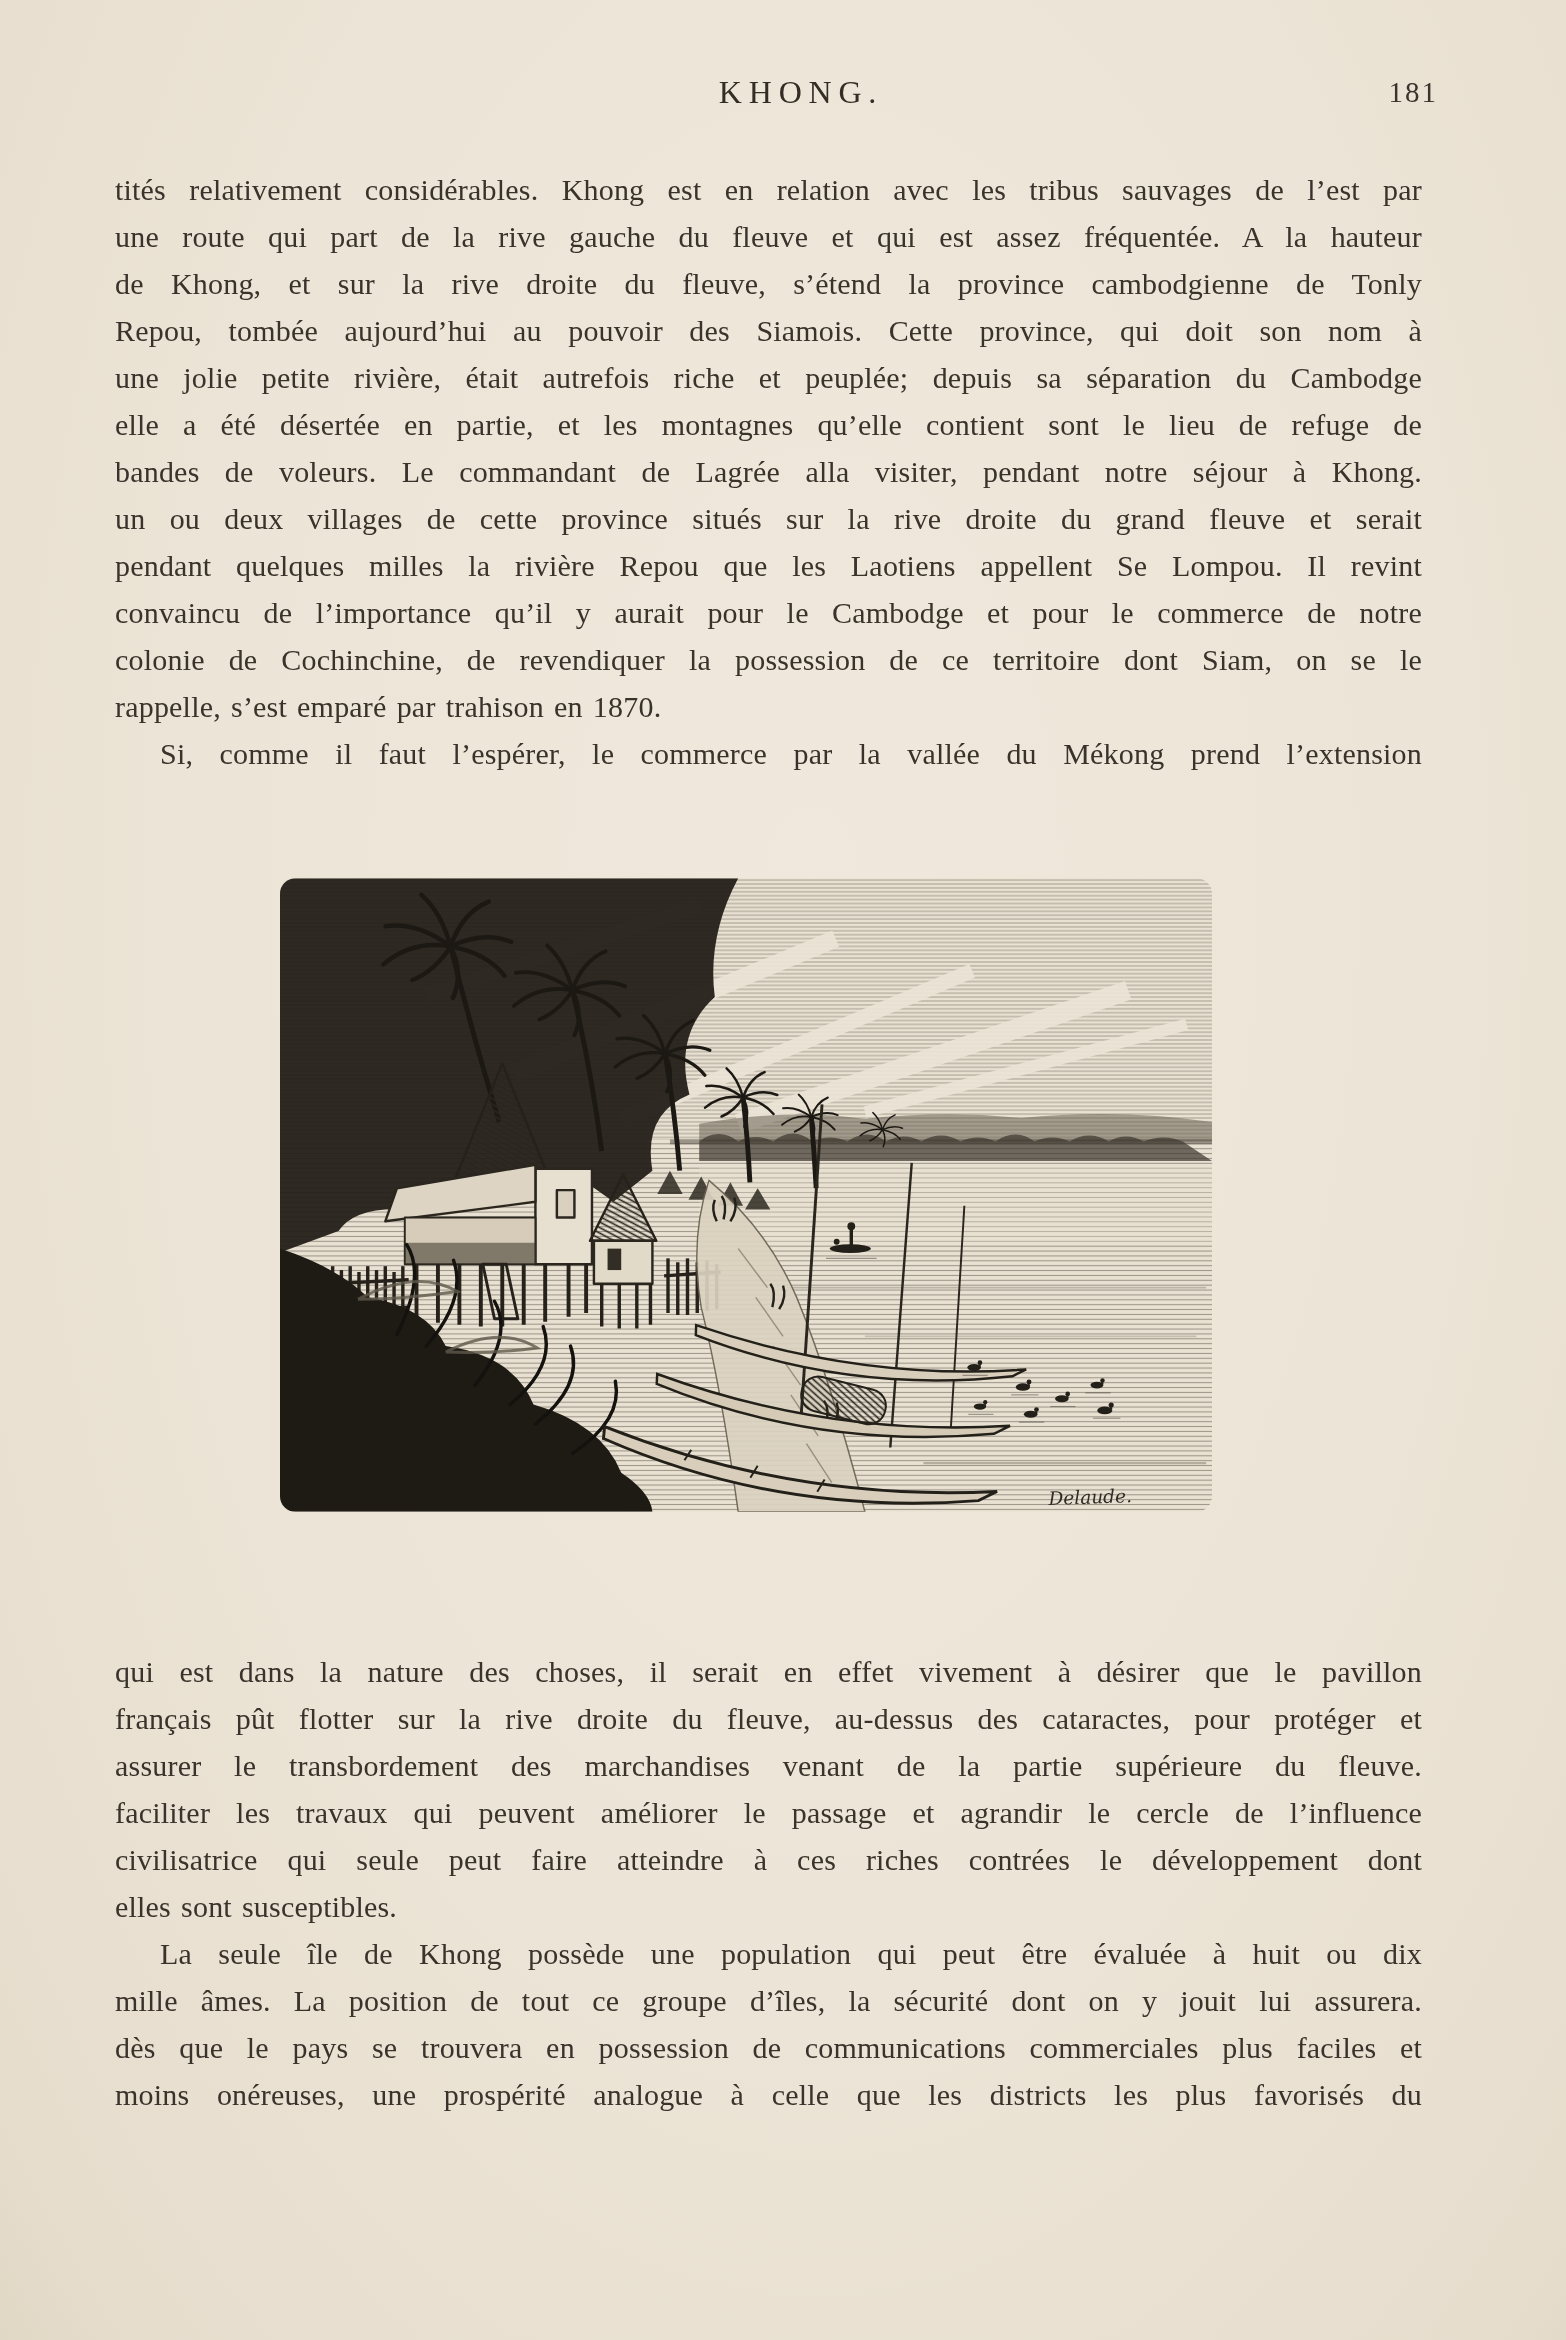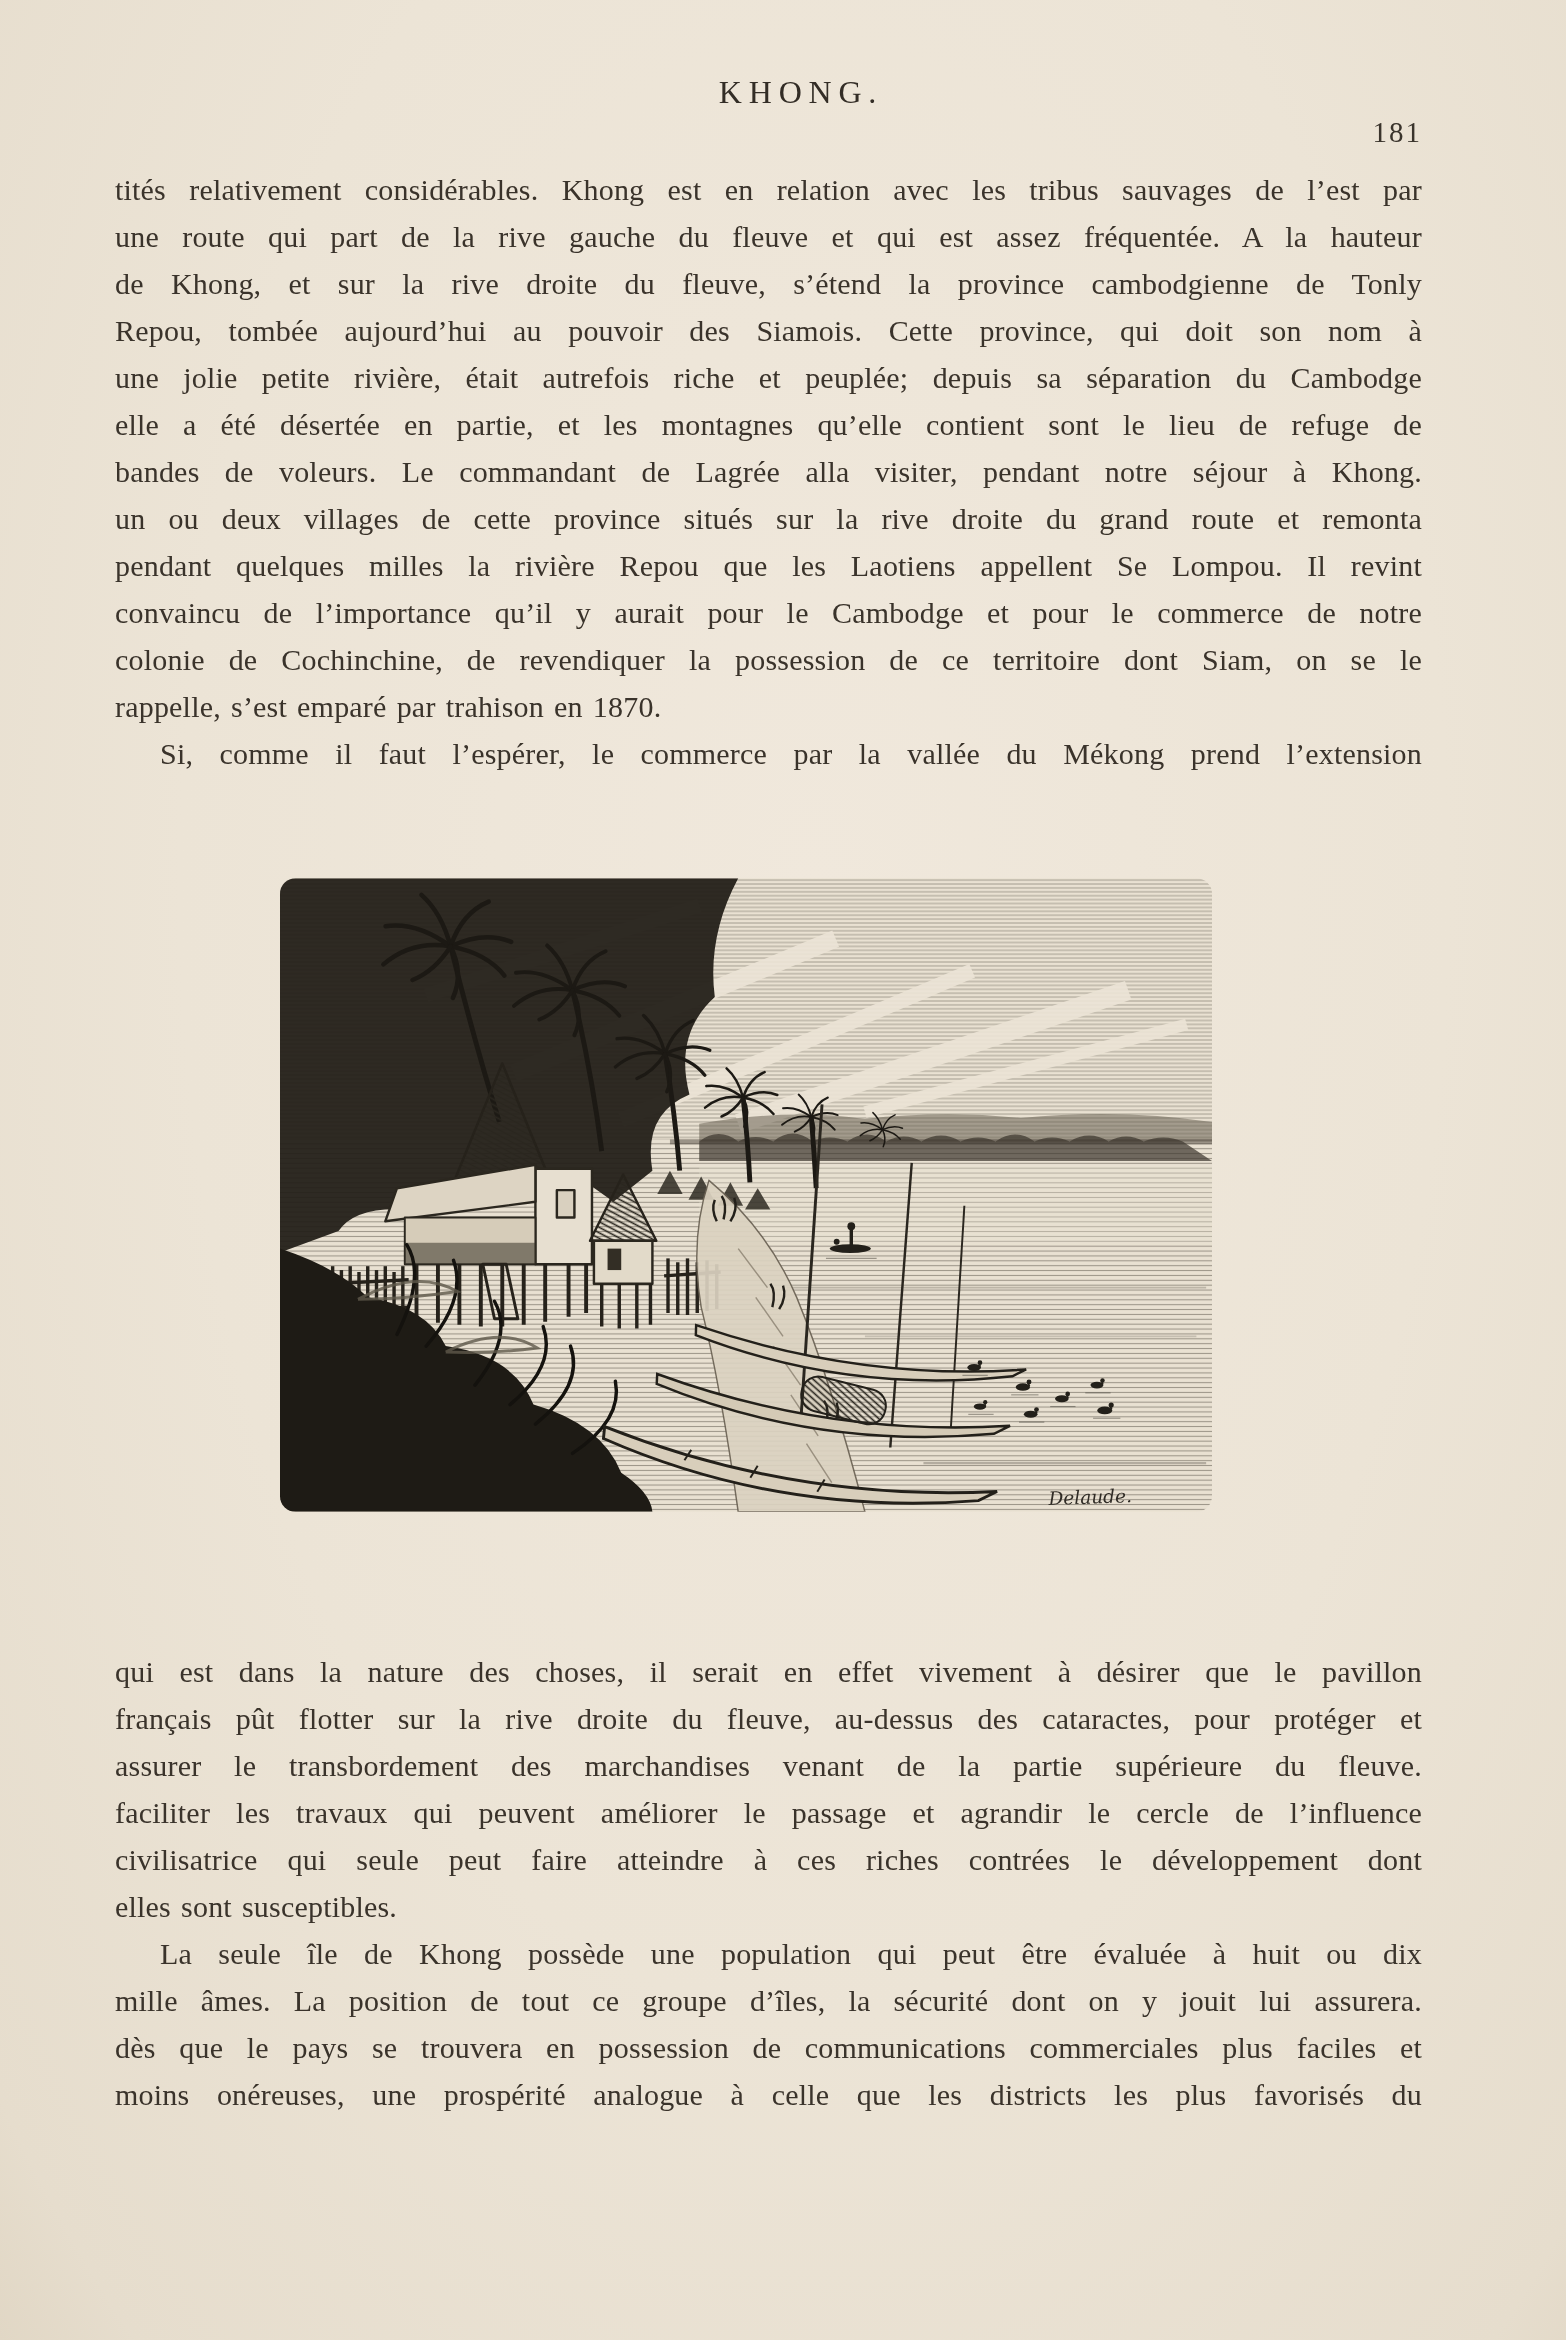--- a/index.html
+++ b/index.html
@@ -14,21 +14,21 @@
       radial-gradient(ellipse at 52% 38%, #f0e8dc 0%, #ece4d6 55%, #e6ddcd 92%, #e1d7c5 100%);
     color:#38322a;
   }
   
   .running-head{position:absolute;top:74px;left:0;width:100%;height:49px;}
   .chapter-title{
     position:absolute;left:0;width:100%;text-align:center;
     font-size:32px;letter-spacing:6.8px;color:#332d26;padding-left:18px;
   }
   .folio{
-    position:absolute;right:144px;top:2px;font-size:29px;letter-spacing:2px;color:#3a342c;margin-top:40px;
+    position:absolute;right:128px;top:2px;font-size:29px;letter-spacing:2px;color:#3a342c;
   }
   
   .textblock{
     position:absolute;left:115px;width:1307px;
     font-size:30px;line-height:47px;color:#3a332b;
     word-spacing:2.4px;letter-spacing:0.2px;
   }
   .textblock.upper{top:166px;}
   .textblock.lower{top:1648px;}
   .ln{text-align:justify;text-align-last:justify;}
@@ -54,21 +54,21 @@
   </div>
 
   <div class="textblock upper">
     <div class="ln">tités relativement considérables. Khong est en relation avec les tribus sauvages de l’est par</div>
     <div class="ln">une route qui part de la rive gauche du fleuve et qui est assez fréquentée. A la hauteur</div>
     <div class="ln">de Khong, et sur la rive droite du fleuve, s’étend la province cambodgienne de Tonly</div>
     <div class="ln">Repou, tombée aujourd’hui au pouvoir des Siamois. Cette province, qui doit son nom à</div>
     <div class="ln">une jolie petite rivière, était autrefois riche et peuplée; depuis sa séparation du Cambodge</div>
     <div class="ln">elle a été désertée en partie, et les montagnes qu’elle contient sont le lieu de refuge de</div>
     <div class="ln">bandes de voleurs. Le commandant de Lagrée alla visiter, pendant notre séjour à Khong.</div>
-    <div class="ln">un ou deux villages de cette province situés sur la rive droite du grand route et remonta</div>
+    <div class="ln">un ou deux villages de cette province situés sur la rive droite du grand fleuve et serait</div>
     <div class="ln">pendant quelques milles la rivière Repou que les Laotiens appellent Se Lompou. Il revint</div>
     <div class="ln">convaincu de l’importance qu’il y aurait pour le Cambodge et pour le commerce de notre</div>
     <div class="ln">colonie de Cochinchine, de revendiquer la possession de ce territoire dont Siam, on se le</div>
     <div class="ln end">rappelle, s’est emparé par trahison en 1870.</div>
     <div class="ln ind">Si, comme il faut l’espérer, le commerce par la vallée du Mékong prend l’extension</div>
   </div>
 
   <figure class="engraving">
     <svg viewBox="0 0 956 650" width="932" height="634" xmlns="http://www.w3.org/2000/svg">
       <defs>

